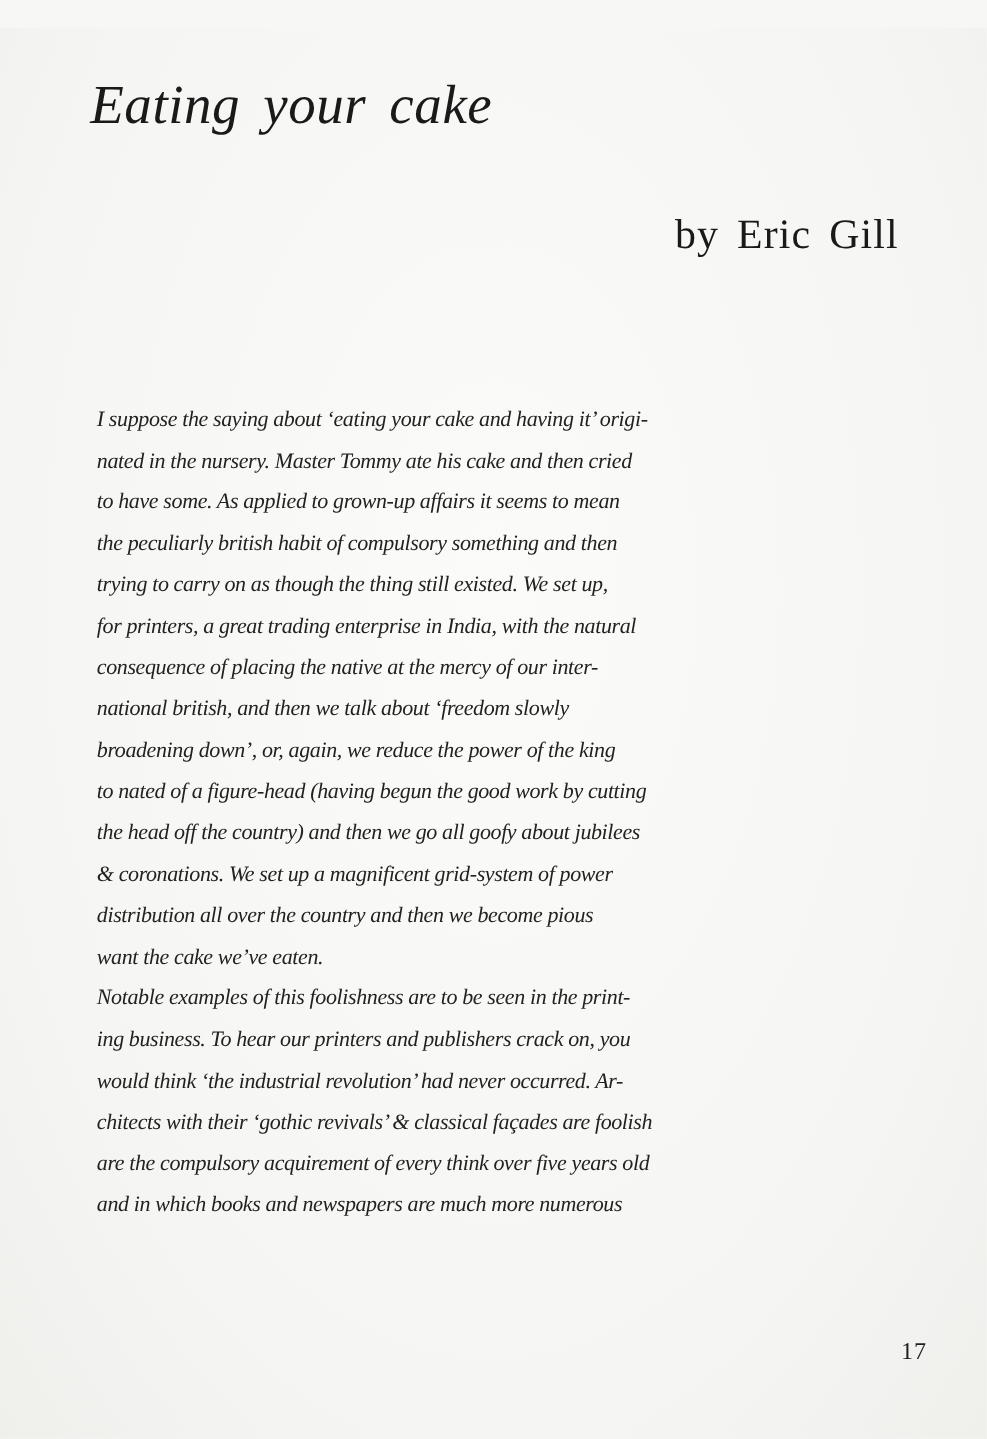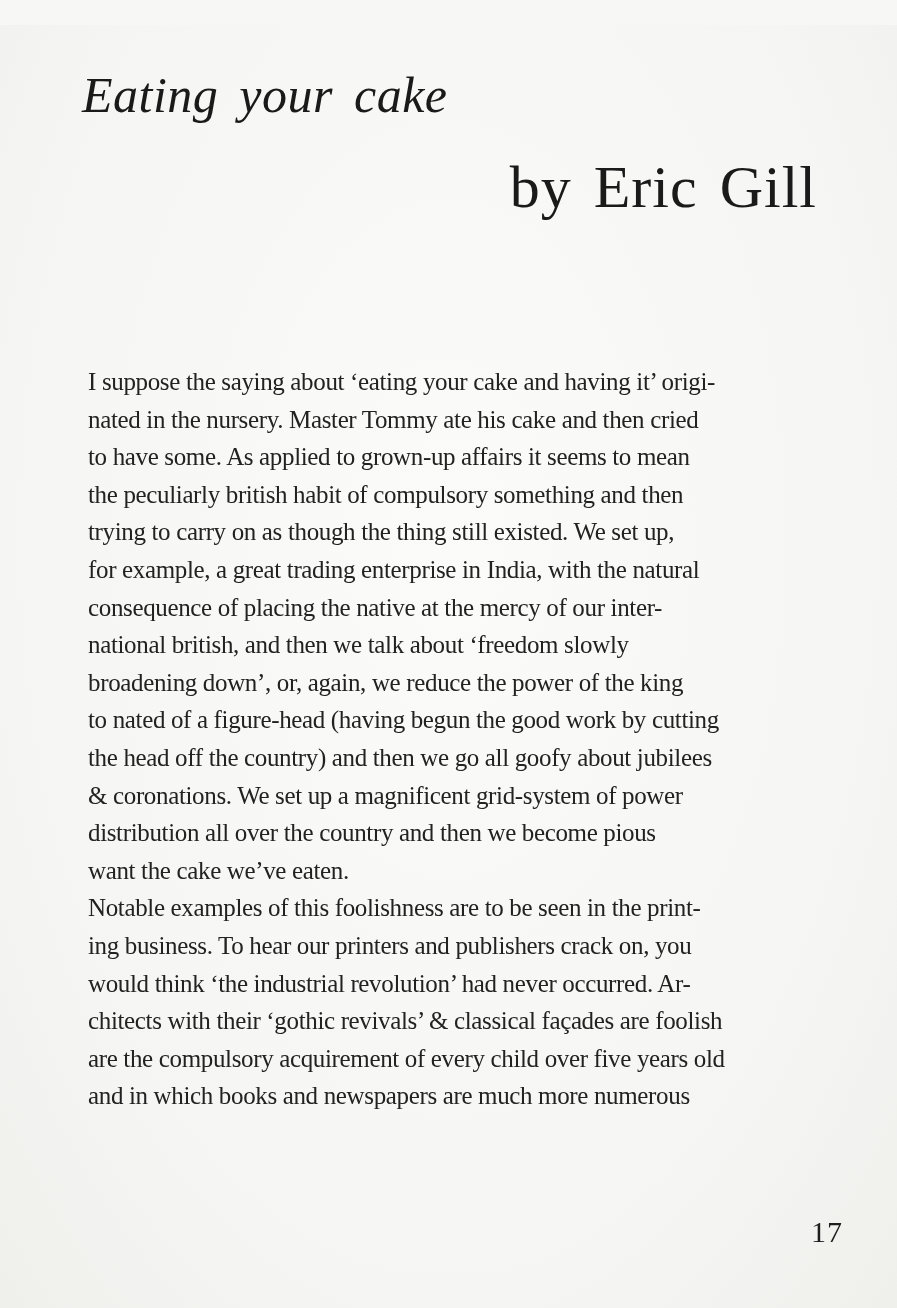--- a/index.html
+++ b/index.html
@@ -30,76 +30,77 @@
       line-height: 60px;
       letter-spacing: 0.5px;
       word-spacing: 8px;
       margin: 0;
       font-weight: normal;
       color: #1a1a1a;
     }
     .byline {
       position: absolute;
       right: 80px;
-      top: 130px;
-      font-size: 60px;
+      top: 156px;
+      font-size: 38px;
       line-height: 64px;
       letter-spacing: 1px;
       word-spacing: 6px;
       margin: 0;
       font-weight: normal;
       color: #1a1a1a;
     }
     .body-text {
       position: absolute;
       left: 88px;
       top: 338px;
       width: 760px;
     }
     .line {
       display: block;
-      font-size: 25px;
+      font-size: 20px;
       line-height: 37.6px;
       white-space: nowrap;
       letter-spacing: -0.35px;
       color: #222;
+      font-style: italic;
     }
     .page-number {
       position: absolute;
       right: 54px;
       top: 1190px;
-      font-size: 30px;
+      font-size: 22px;
       letter-spacing: 1px;
       color: #1e1e1e;
     }
   </style>
 </head>
 <body>
 
 <div class="page">
   <h1 class="title">Eating your cake</h1>
   <h2 class="byline">by Eric Gill</h2>
 
   <div class="body-text">
     <span class="line">I suppose the saying about ‘eating your cake and having it’ origi-</span>
     <span class="line">nated in the nursery. Master Tommy ate his cake and then cried</span>
     <span class="line">to have some. As applied to grown-up affairs it seems to mean</span>
     <span class="line">the peculiarly british habit of compulsory something and then</span>
     <span class="line">trying to carry on as though the thing still existed. We set up,</span>
-    <span class="line">for example, a great trading enterprise in India, with the natural</span>
+    <span class="line">for printers, a great trading enterprise in India, with the natural</span>
     <span class="line">consequence of placing the native at the mercy of our inter-</span>
     <span class="line">national british, and then we talk about ‘freedom slowly</span>
     <span class="line">broadening down’, or, again, we reduce the power of the king</span>
     <span class="line">to nated of a figure-head (having begun the good work by cutting</span>
     <span class="line">the head off the country) and then we go all goofy about jubilees</span>
     <span class="line">&amp; coronations. We set up a magnificent grid-system of power</span>
     <span class="line">distribution all over the country and then we become pious</span>
     <span class="line">want the cake we’ve eaten.</span>
     <span class="line">Notable examples of this foolishness are to be seen in the print-</span>
     <span class="line">ing business. To hear our printers and publishers crack on, you</span>
     <span class="line">would think ‘the industrial revolution’ had never occurred. Ar-</span>
     <span class="line">chitects with their ‘gothic revivals’ &amp; classical façades are foolish</span>
-    <span class="line">are the compulsory acquirement of every child over five years old</span>
+    <span class="line">are the compulsory acquirement of every think over five years old</span>
     <span class="line">and in which books and newspapers are much more numerous</span>
   </div>
 
   <div class="page-number">17</div>
 </div>
 
 </body></html>

